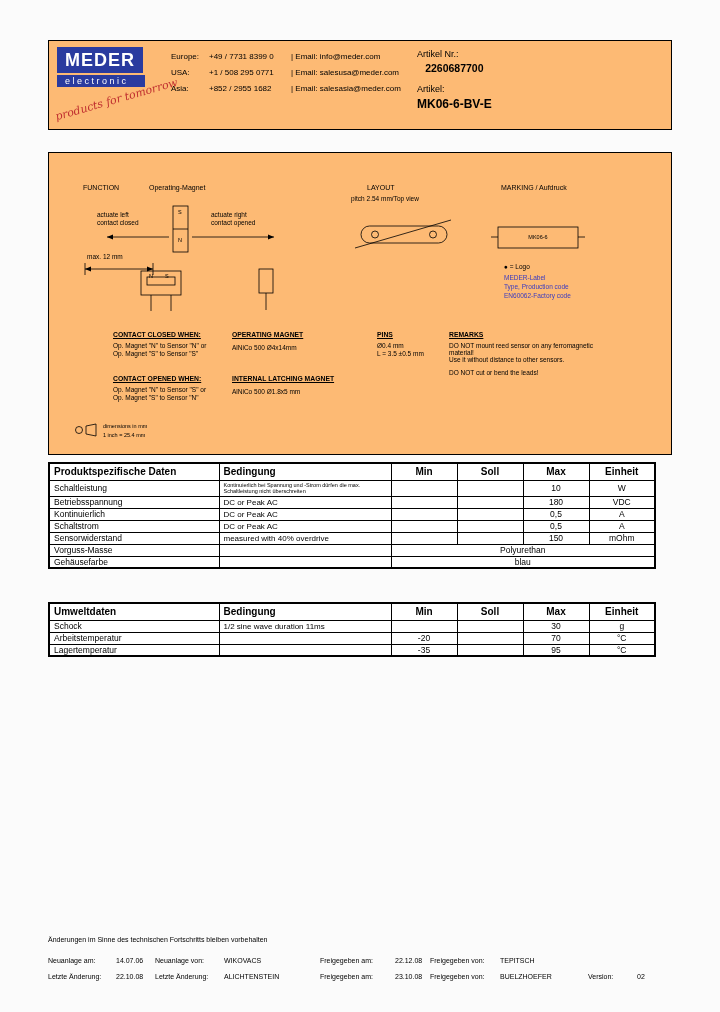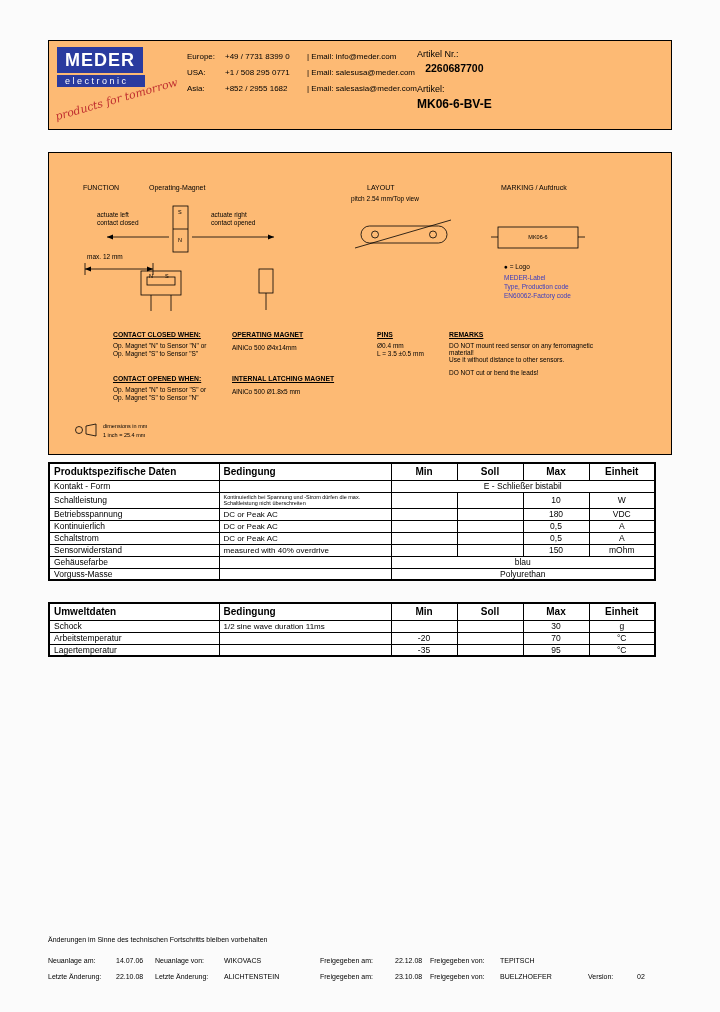--- a/index.html
+++ b/index.html
@@ -9,21 +9,21 @@
   .box { position:absolute; border:1px solid #000; background:#fdba74; }
 
   
   .header-box { left:48px; top:40px; width:624px; height:90px; }
   .logo { position:absolute; left:8px; top:6px; width:110px; }
   .logo-main { display:inline-block; background:#2a3b9f; color:#fff; font-weight:bold; font-size:18px; letter-spacing:1px; padding:3px 8px 2px; }
   .logo-sub { display:block; width:88px; background:#2a3b9f; color:#fff; font-size:9px; letter-spacing:2.5px; padding:1px 0 1px 8px; margin-top:2px; }
   .logo-tagline { position:absolute; left:-4px; top:46px; color:#c03030; font-family:"DejaVu Serif", serif; font-style:italic; font-size:11px; transform:rotate(-16deg); white-space:nowrap; }
   .contacts { position:absolute; left:122px; top:8px; font-size:8px; line-height:16px; }
   .contact-line { white-space:nowrap; }
-  .c-region { display:inline-block; width:38px;margin-left:16px; }
+  .c-region { display:inline-block; width:38px; }
   .c-phone { display:inline-block; width:82px; }
   .artikel { position:absolute; left:368px; top:8px; font-size:9px; }
   .a-nr { font-weight:bold; font-size:10.5px; margin:3px 0 10px;text-align:center; }
   .a-name { font-weight:bold; font-size:12px; margin-top:3px; }
 
   
   .drawing-box { left:48px; top:152px; width:624px; height:303px; }
   .drawing-box svg { position:absolute; left:0; top:0; }
   .dw-head { position:absolute; font-size:7px; white-space:nowrap; }
   .dw-title { position:absolute; font-size:6.8px; font-weight:bold; text-decoration:underline; white-space:nowrap; }
@@ -185,25 +185,20 @@
       <tr>
         <th>Produktspezifische Daten</th>
         <th>Bedingung</th>
         <th class="center">Min</th>
         <th class="center">Soll</th>
         <th class="center">Max</th>
         <th class="center">Einheit</th>
       </tr>
     </thead>
     <tbody>
-      <tr>
-        <td>Kontakt - Form</td>
-        <td class="bed"></td>
-        <td class="span-cell" colspan="4">E - Schließer bistabil</td>
-      </tr>
       <tr class="tall">
         <td>Schaltleistung</td>
         <td class="bed bed-small">Kontinuierlich bei Spannung und -Strom dürfen die max. Schaltleistung nicht überschreiten</td>
         <td class="val"></td>
         <td class="val"></td>
         <td class="val">10</td>
         <td class="val">W</td>
       </tr>
       <tr>
         <td>Betriebsspannung</td>
@@ -231,28 +226,28 @@
       </tr>
       <tr>
         <td>Sensorwiderstand</td>
         <td class="bed">measured with 40% overdrive</td>
         <td class="val"></td>
         <td class="val"></td>
         <td class="val">150</td>
         <td class="val">mOhm</td>
       </tr>
       <tr>
+        <td>Vorguss-Masse</td>
+        <td class="bed"></td>
+        <td class="span-cell" colspan="4">Polyurethan</td>
+      </tr>
+      <tr>
         <td>Gehäusefarbe</td>
         <td class="bed"></td>
         <td class="span-cell" colspan="4">blau</td>
-      </tr>
-      <tr>
-        <td>Vorguss-Masse</td>
-        <td class="bed"></td>
-        <td class="span-cell" colspan="4">Polyurethan</td>
       </tr>
     </tbody>
   </table>
 
   <table class="dtable" id="table2">
     <colgroup>
         <col style="width:170px">
         <col style="width:172px">
         <col style="width:66px">
         <col style="width:66px">

